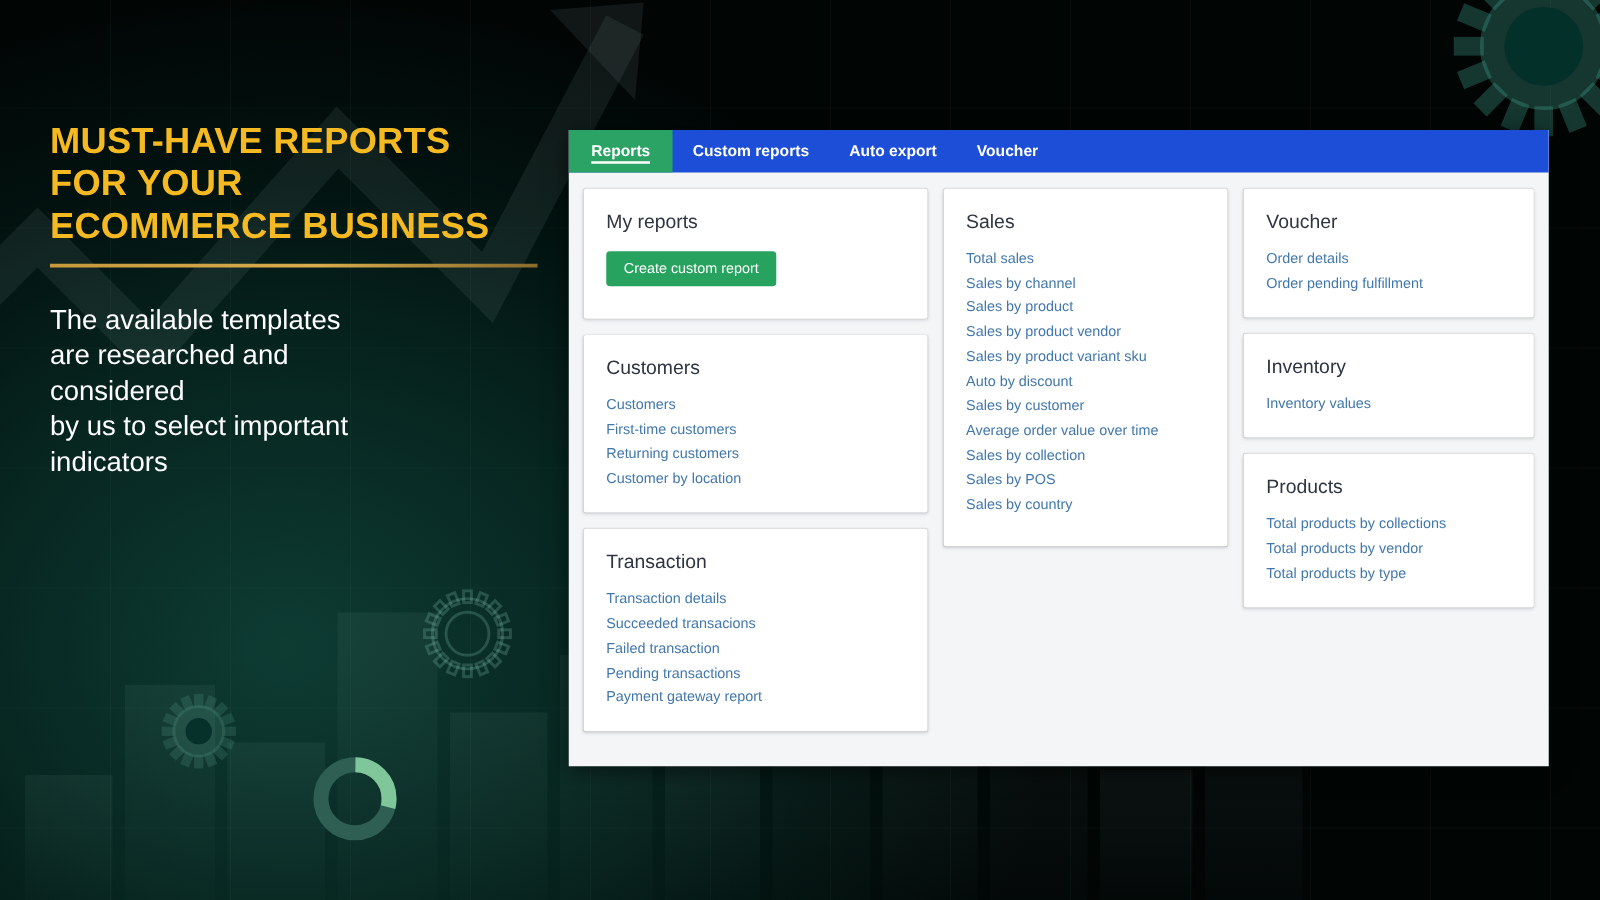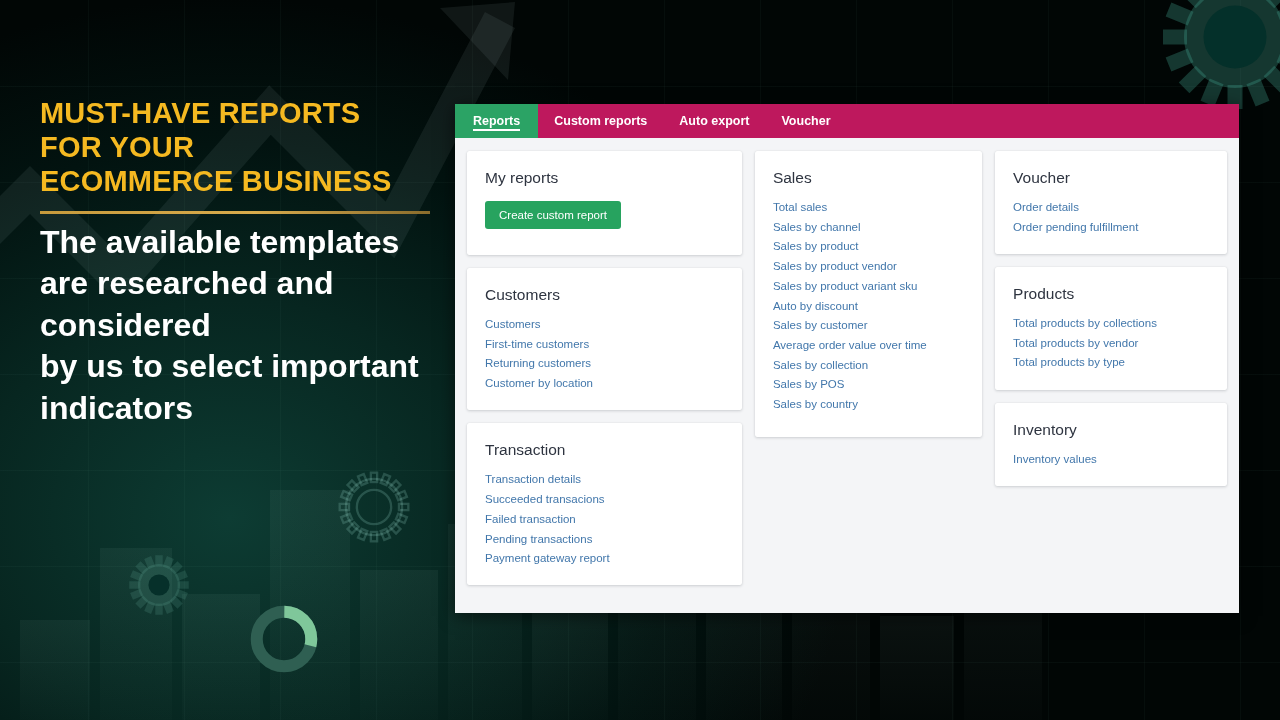--- a/index.html
+++ b/index.html
@@ -68,43 +68,43 @@
     margin: 0;
     text-transform: uppercase;
   }
   .rule {
     margin-top: 12px;
     width: 390px;
     height: 3px;
     background: linear-gradient(to right, #c79a3c 0%, #d8ab4c 55%, #8a6c2c 100%);
   }
   .subcopy {
-    margin-top: 8px;
+    margin-top: 28px;
     color: #ffffff;
-    font-size: 32px;
+    font-size: 22px;
     line-height: 1.30;
-    font-weight: bold;
+    font-weight: normal;
   }
 
   
   .window {
     position: absolute;
     left: 455px;
     top: 104px;
     width: 784px;
     height: 509px;
     background: #f4f5f7;
     box-shadow: 0 3px 16px rgba(0,0,0,0.55);
     overflow: hidden;
   }
   .tabbar {
     display: flex;
     align-items: stretch;
     height: 34px;
-    background: #be185d;
+    background: #1d4ed8;
   }
   .tab {
     display: flex;
     align-items: center;
     padding: 0 16px;
     color: #ffffff;
     font-size: 12.5px;
     font-weight: bold;
     white-space: nowrap;
     position: relative;
@@ -365,33 +365,33 @@
 
         <div class="card">
           <div class="card-title">Voucher</div>
           <div class="links">
             <a class="link">Order details</a>
             <a class="link">Order pending fulfillment</a>
           </div>
         </div>
 
         <div class="card">
+          <div class="card-title">Inventory</div>
+          <div class="links">
+            <a class="link">Inventory values</a>
+          </div>
+        </div>
+
+        <div class="card">
           <div class="card-title">Products</div>
           <div class="links">
             <a class="link">Total products by collections</a>
             <a class="link">Total products by vendor</a>
             <a class="link">Total products by type</a>
           </div>
         </div>
 
-        <div class="card">
-          <div class="card-title">Inventory</div>
-          <div class="links">
-            <a class="link">Inventory values</a>
-          </div>
-        </div>
-
       </div>
 
     </div>
   </div>
 
 </div>
 
 </body></html>

